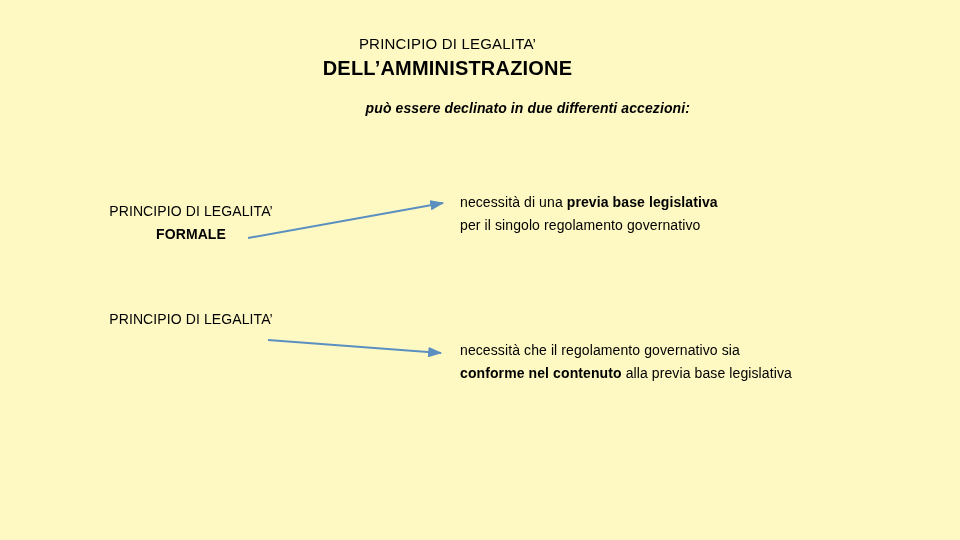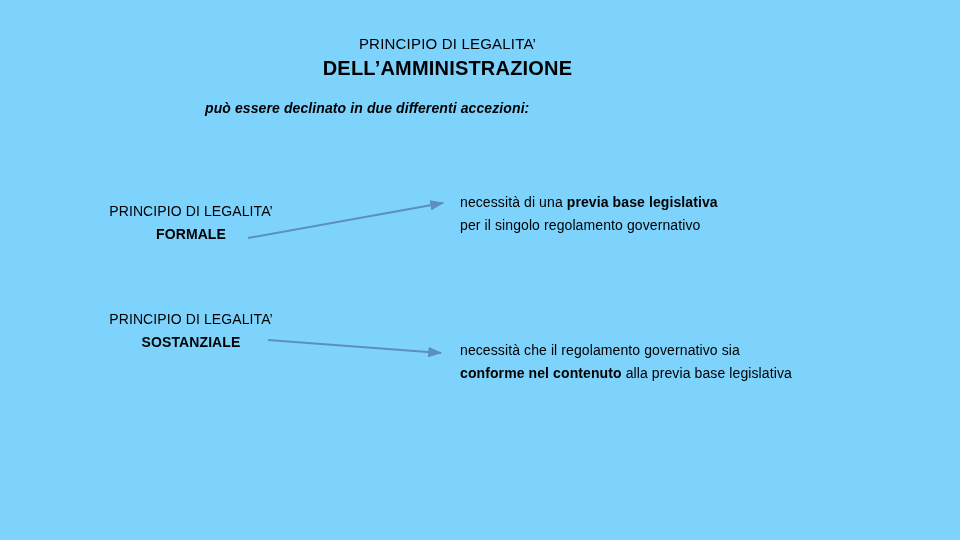--- a/index.html
+++ b/index.html
@@ -12,21 +12,21 @@
     height: 540px;
     position: relative;
     overflow: hidden;
     font-family: "Liberation Sans", sans-serif;
     color: #000000;
     -webkit-font-smoothing: antialiased;
   }
   .slide {
     position: absolute;
     inset: 0;
-    background: #7dd3fc;
+    background: #fef9c3;
   }
 
   
   .title-block {
     position: absolute;
     left: 245px;
     top: 32px;
     width: 405px;
     text-align: center;
     line-height: 24px;
@@ -43,21 +43,21 @@
     letter-spacing: 0.2px;
     white-space: nowrap;
   }
 
   
   .subtitle {
     position: absolute;
     left: 205px;
     top: 100px;
     width: 485px;
-    text-align: left;
+    text-align: right;
     font-size: 14px;
     font-weight: bold;
     font-style: italic;
     letter-spacing: 0.1px;
     white-space: nowrap;
   }
 
   
   .left-label {
     position: absolute;
@@ -125,21 +125,20 @@
 
   <div class="subtitle">può essere declinato in due differenti accezioni:</div>
 
   <div class="left-label" id="left-label-formale">
     <span class="lbl-top">PRINCIPIO DI LEGALITA’</span>
     <span class="lbl-bottom">FORMALE</span>
   </div>
 
   <div class="left-label" id="left-label-sostanziale">
     <span class="lbl-top">PRINCIPIO DI LEGALITA’</span>
-    <span class="lbl-bottom">SOSTANZIALE</span>
   </div>
 
   <div class="right-text" id="right-text-sostanziale">
     <span class="line"><span>necessità che il regolamento governativo sia</span><b></b><span></span></span>
     <span class="line"><span></span><b>conforme nel contenuto</b><span> alla previa base legislativa</span></span>
   </div>
 
   <div class="right-text" id="right-text-formale">
     <span class="line"><span>necessità di una </span><b>previa base legislativa</b><span></span></span>
     <span class="line"><span>per il singolo regolamento governativo</span><b></b><span></span></span>

